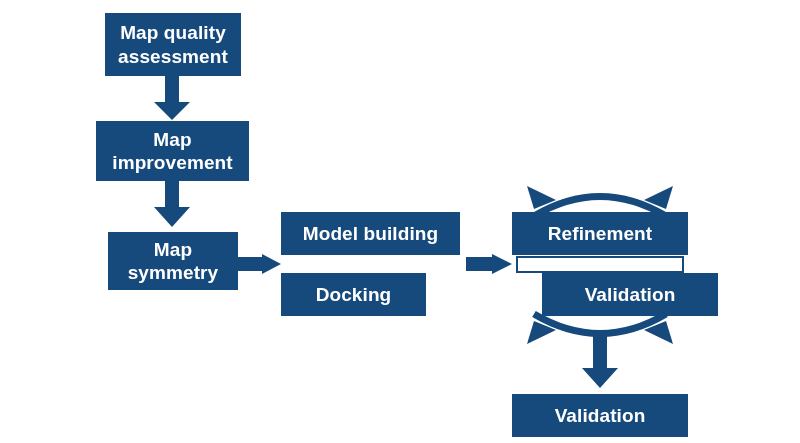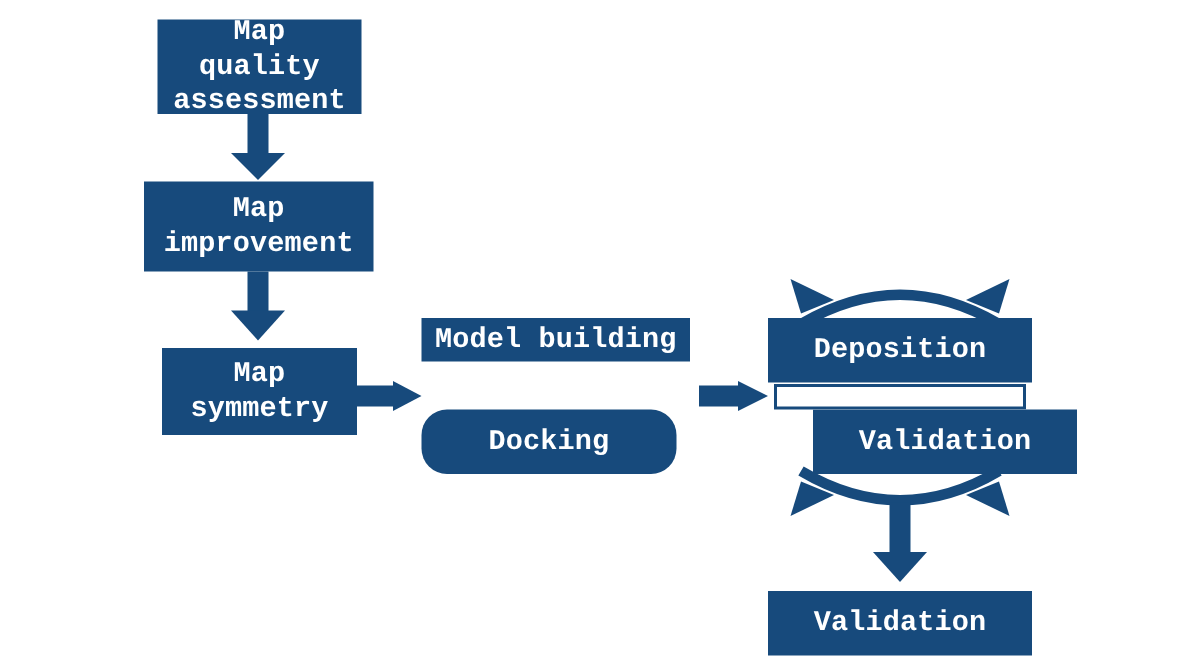--- a/index.html
+++ b/index.html
@@ -6,21 +6,21 @@
     margin: 0;
     padding: 0;
     background: #ffffff;
   }
   #canvas {
     position: relative;
     width: 800px;
     height: 443px;
     background: #ffffff;
     overflow: hidden;
-    font-family: Liberation Mono, monospace;
+    font-family: Liberation Sans, sans-serif;
   }
   .node {
     position: absolute;
     background: #174A7C;
     color: #ffffff;
     display: flex;
     align-items: center;
     justify-content: center;
     text-align: center;
     font-size: 19px;
@@ -94,25 +94,25 @@
 
   <div class="node" style="left:105px; top:13px; width:136px; height:63px;">Map quality
 assessment</div>
 
   <div class="node" style="left:96px; top:121px; width:153px; height:60px;">Map
 improvement</div>
 
   <div class="node" style="left:108px; top:232px; width:130px; height:58px;">Map
 symmetry</div>
 
-  <div class="node" style="left:281px; top:212px; width:179px; height:29px;">Model building</div>
+  <div class="node" style="left:281px; top:212px; width:179px; height:43px;">Model building</div>
 
-  <div class="node" style="left:281px; top:273px; width:170px; height:43px;border-radius:17px;">Docking</div>
+  <div class="node" style="left:281px; top:273px; width:145px; height:43px;">Docking</div>
 
-  <div class="node" style="left:512px; top:212px; width:176px; height:43px;">Deposition</div>
+  <div class="node" style="left:512px; top:212px; width:176px; height:43px;">Refinement</div>
 
   <div class="node" style="left:512px; top:273px; width:176px; height:43px;margin-left:30px;">Validation</div>
 
   <div class="gap-node" style="left:516px; top:256px; width:168px; height:17px;"></div>
 
   <div class="node" style="left:512px; top:394px; width:176px; height:43px;">Validation</div>
 
 </div>
 
 </body></html>

